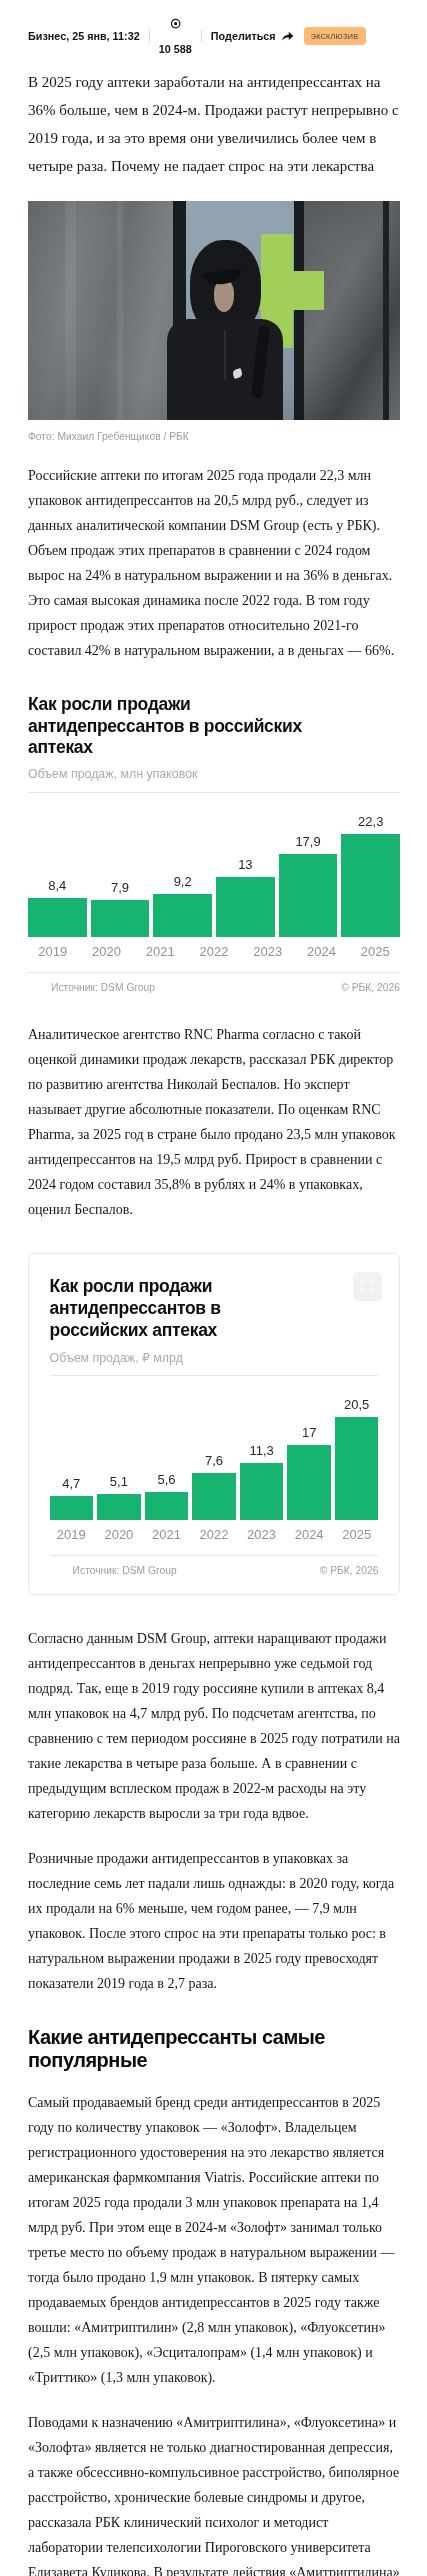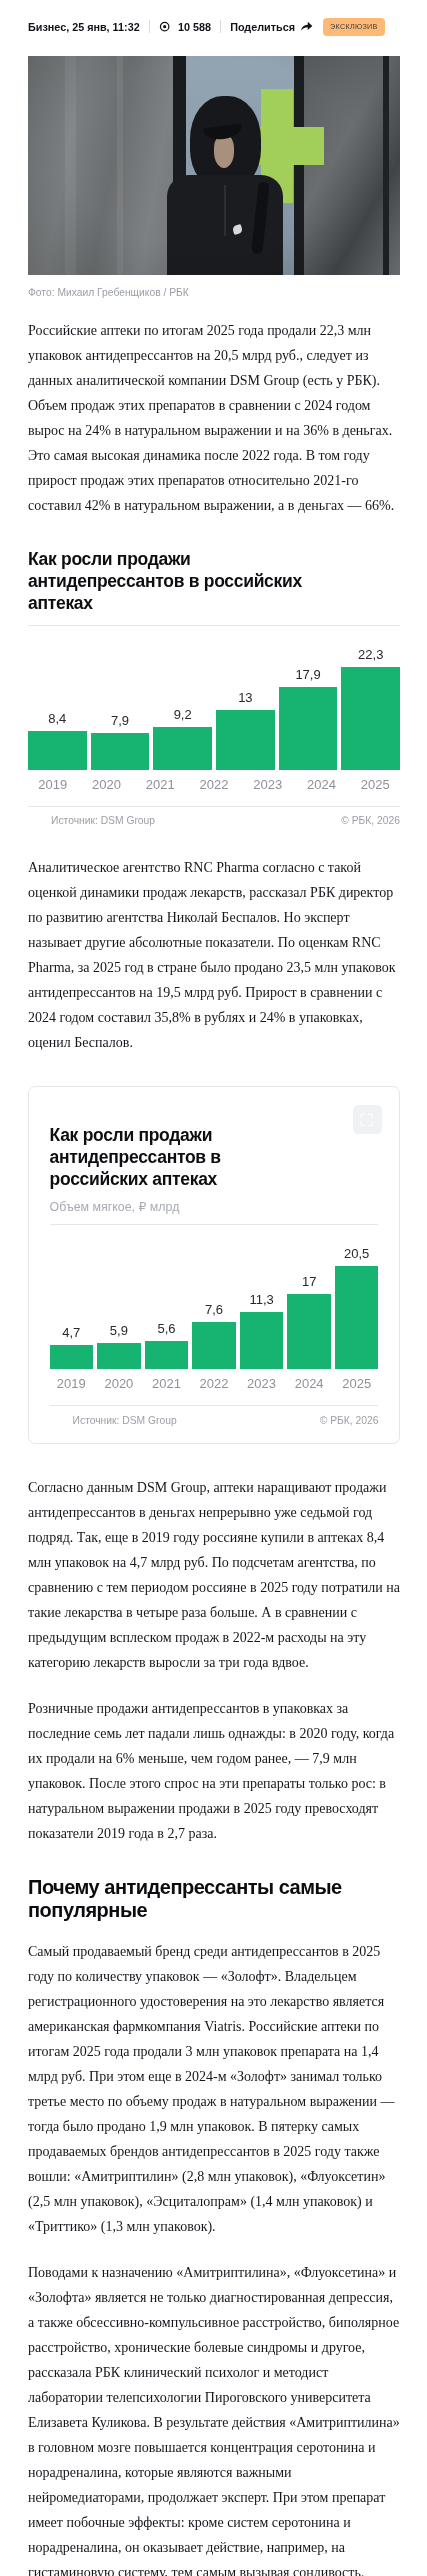--- a/index.html
+++ b/index.html
@@ -10,21 +10,21 @@
     color:#0e1116;
     position:relative;
   }
   .content { width:372px; margin:0 0 0 28px; padding-top:17.5px; }
 
   
   .meta-row { display:flex; align-items:center; gap:9.3px;
     font-family:"Liberation Sans","DejaVu Sans",sans-serif; }
   .meta-cat { font-weight:700; font-size:10.8px; color:#101318; cursor:pointer; }
   .meta-sep { width:0.5px; height:12.4px; background:#d9dbdf; }
-  .views { display:flex; align-items:center; gap:8px; font-weight:700; font-size:10.8px; color:#101318; }
+  .views { display:flex; align-items:center; gap:14px; font-weight:700; font-size:10.8px; color:#101318;flex-direction:column; }
   .share { display:flex; align-items:center; gap:5.2px; font-weight:700; font-size:10.8px; color:#101318; cursor:pointer; }
   .badge { background:#fdba74; color:#3c4046; border-radius:4.1px; padding:4.6px 7.2px;
     font-size:7.2px; letter-spacing:0.3px; font-weight:400; }
 
   
   h1.title { margin-top:15.5px; font-family:"Liberation Sans","DejaVu Sans",sans-serif;
     font-weight:800; font-size:29px; line-height:1.1; letter-spacing:-0.8px; color:#0a0c0f; }
   .lead { margin-top:13.4px; font-size:15px; line-height:28px; color:#14171c; }
 
   
@@ -65,21 +65,21 @@
   
   .para { margin-top:20.6px; font-size:14px; line-height:25px; color:#14171c; }
   h2.section { margin-top:30px; font-family:"Liberation Sans","DejaVu Sans",sans-serif;
     font-weight:800; font-size:20px; letter-spacing:-0.5px; color:#0a0c0f; }
   h2.section + .para { margin-top:17.5px; }
 
   
   .chart-block { margin-top:31px; }
   .chart-card { margin-top:31px; border:0.5px solid #e4e6ea; border-radius:7.2px; padding:21.6px 20.6px 17.5px 20.6px; position:relative; }
   .chart-title { font-family:"Liberation Sans","DejaVu Sans",sans-serif; font-weight:800;
-    font-size:17.5px; line-height:1.25; letter-spacing:-0.3px; color:#0c0e11; width:80%;margin-top:16px; }
+    font-size:17.5px; line-height:1.25; letter-spacing:-0.3px; color:#0c0e11; width:80%; }
   .chart-subtitle { margin-top:8.2px; font-family:"Liberation Sans","DejaVu Sans",sans-serif;
     font-size:12.4px; color:#a7abb2; }
   .chart-divider { margin-top:10.3px; height:0.5px; background:#e4e6ea; }
   .chart-plot { display:flex; align-items:flex-end; gap:4.1px; margin-top:15.5px; height:129px; }
   .bar-col { flex:1; display:flex; flex-direction:column; justify-content:flex-end; align-items:center; }
   .bar-label { font-family:"Liberation Sans","DejaVu Sans",sans-serif; font-size:13px; color:#26292e; margin-bottom:5.2px; }
   .bar { width:100%; }
   .chart-years { display:flex; gap:4.1px; margin-top:7.2px; }
   .year-label { flex:1; text-align:center; font-family:"Liberation Sans","DejaVu Sans",sans-serif;
     font-size:13px; color:#8e929a; }
@@ -113,20 +113,21 @@
       <span>
         <svg width="13.4" height="12.4" viewBox="0 0 26 24">
             <path d="M2 21 C3.2 13.5 8.5 9.5 15 9.3 L15 3.5 L24 11.5 L15 19.5 L15 14 C9.5 14 4.8 16.5 2 21 Z" fill="#101318"></path>
           </svg>
       </span>
     </span>
     <span class="badge">ЭКСКЛЮЗИВ</span>
   </div>
 
 
+  <div class="lead">В 2025 году аптеки заработали на антидепрессантах на 36% больше, чем в 2024-м. Продажи растут непрерывно с 2019 года, и за это время они увеличились более чем в четыре раза. Почему не падает спрос на эти лекарства</div>
 
   <div class="photo">
     <div class="pane-left"></div>
     <div class="streak" style="left:10%;"></div>
     <div class="streak" style="left:24%; width:6.2px;"></div>
     <div class="frame1"></div>
     <div class="pane-mid"></div>
     <div class="frame2"></div>
     <div class="pane-right"></div>
     <div class="frame3"></div>
@@ -144,20 +145,21 @@
       <div class="strap"></div>
     </div>
     <div class="vignette"></div>
   </div>
   <div class="caption">Фото: Михаил Гребенщиков / РБК</div>
 
   <p class="para">Российские аптеки по итогам 2025 года продали 22,3 млн упаковок антидепрессантов на 20,5 млрд руб., следует из данных аналитической компании DSM Group (есть у РБК). Объем продаж этих препаратов в сравнении с 2024 годом вырос на 24% в натуральном выражении и на 36% в деньгах. Это самая высокая динамика после 2022 года. В том году прирост продаж этих препаратов относительно 2021-го составил 42% в натуральном выражении, а в деньгах — 66%.</p>
 
   <div class="chart-block">
     <div class="chart-title">Как росли продажи антидепрессантов в российских аптеках</div>
+    <div class="chart-subtitle">Объем продаж, млн упаковок</div>
     <div class="chart-divider"></div>
     <div class="chart-plot">
         <div class="bar-col">
           <div class="bar-label">8,4</div>
           <div class="bar" style="height: 39px; background: rgb(23, 179, 112);"></div>
         </div>
         <div class="bar-col">
           <div class="bar-label">7,9</div>
           <div class="bar" style="height: 37px; background: rgb(23, 179, 112);"></div>
         </div>
@@ -199,29 +201,29 @@
   <div class="chart-card">
     <div class="expand-btn">
       <svg width="13.4" height="13.4" viewBox="0 0 26 26" fill="none" stroke="#fbfbfc" stroke-width="2.6" stroke-linecap="round">
         <path d="M2 9 V2 H9"></path>
           <path d="M17 2 H24 V9"></path>
           <path d="M24 17 V24 H17"></path>
           <path d="M9 24 H2 V17"></path>
       </svg>
     </div>
     <div class="chart-title">Как росли продажи антидепрессантов в российских аптеках</div>
-    <div class="chart-subtitle">Объем мягкое, ₽ млрд</div>
+    <div class="chart-subtitle">Объем продаж, ₽ млрд</div>
     <div class="chart-divider"></div>
     <div class="chart-plot">
         <div class="bar-col">
           <div class="bar-label">4,7</div>
           <div class="bar" style="height: 24px; background: rgb(23, 179, 112);"></div>
         </div>
         <div class="bar-col">
-          <div class="bar-label">5,9</div>
+          <div class="bar-label">5,1</div>
           <div class="bar" style="height: 26px; background: rgb(23, 179, 112);"></div>
         </div>
         <div class="bar-col">
           <div class="bar-label">5,6</div>
           <div class="bar" style="height: 28px; background: rgb(23, 179, 112);"></div>
         </div>
         <div class="bar-col">
           <div class="bar-label">7,6</div>
           <div class="bar" style="height: 47px; background: rgb(23, 179, 112);"></div>
         </div>
@@ -250,19 +252,19 @@
     <div class="chart-source-divider"></div>
     <div class="chart-source-row">
       <span>Источник: DSM Group</span>
       <span>© РБК, 2026</span>
     </div>
   </div>
 
   <p class="para" style="margin-top:31px;">Согласно данным DSM Group, аптеки наращивают продажи антидепрессантов в деньгах непрерывно уже седьмой год подряд. Так, еще в 2019 году россияне купили в аптеках 8,4 млн упаковок на 4,7 млрд руб. По подсчетам агентства, по сравнению с тем периодом россияне в 2025 году потратили на такие лекарства в четыре раза больше. А в сравнении с предыдущим всплеском продаж в 2022-м расходы на эту категорию лекарств выросли за три года вдвое.</p>
   <p class="para">Розничные продажи антидепрессантов в упаковках за последние семь лет падали лишь однажды: в 2020 году, когда их продали на 6% меньше, чем годом ранее, — 7,9 млн упаковок. После этого спрос на эти препараты только рос: в натуральном выражении продажи в 2025 году превосходят показатели 2019 года в 2,7 раза.</p>
 
-  <h2 class="section">Почему антидепрессанты самые популярные</h2>
+  <h2 class="section">Какие антидепрессанты самые популярные</h2>
 
   <p class="para">Самый продаваемый бренд среди антидепрессантов в 2025 году по количеству упаковок — «Золофт». Владельцем регистрационного удостоверения на это лекарство является американская фармкомпания Viatris. Российские аптеки по итогам 2025 года продали 3 млн упаковок препарата на 1,4 млрд руб. При этом еще в 2024-м «Золофт» занимал только третье место по объему продаж в натуральном выражении — тогда было продано 1,9 млн упаковок. В пятерку самых продаваемых брендов антидепрессантов в 2025 году также вошли: «Амитриптилин» (2,8 млн упаковок), «Флуоксетин» (2,5 млн упаковок), «Эсциталопрам» (1,4 млн упаковок) и «Триттико» (1,3 млн упаковок).</p>
   <p class="para">Поводами к назначению «Амитриптилина», «Флуоксетина» и «Золофта» является не только диагностированная депрессия, а также обсессивно-компульсивное расстройство, биполярное расстройство, хронические болевые синдромы и другое, рассказала РБК клинический психолог и методист лаборатории телепсихологии Пироговского университета Елизавета Куликова. В результате действия «Амитриптилина» в головном мозге повышается концентрация серотонина и норадреналина, которые являются важными нейромедиаторами, продолжает эксперт. При этом препарат имеет побочные эффекты: кроме систем серотонина и норадреналина, он оказывает действие, например, на гистаминовую систему, тем самым вызывая сонливость. Препараты, выпускаемые под брендами «Флуоксетин» и «Золофт», являются ингибиторами обратного захвата серотонина — они, по словам Куликовой, оказывают более мягкое действие на естественную мозговую активность ввиду их избирательности действия на систему серотонина.</p>
 
 </div>
 
 
 </body></html>

